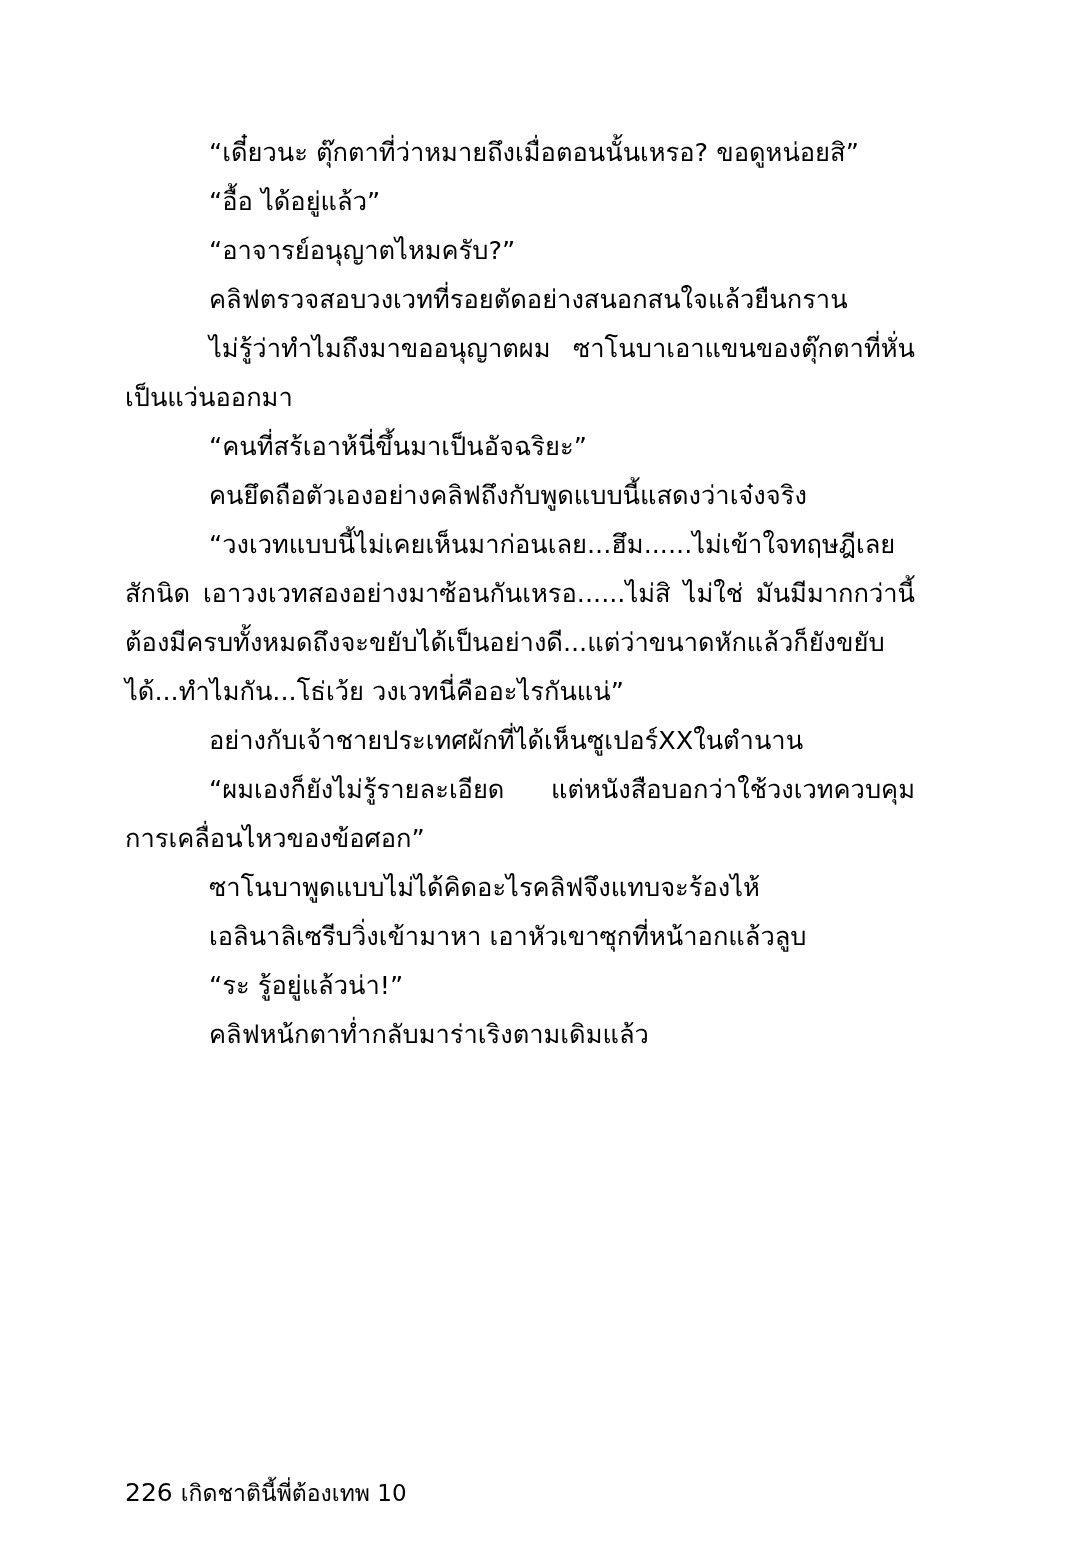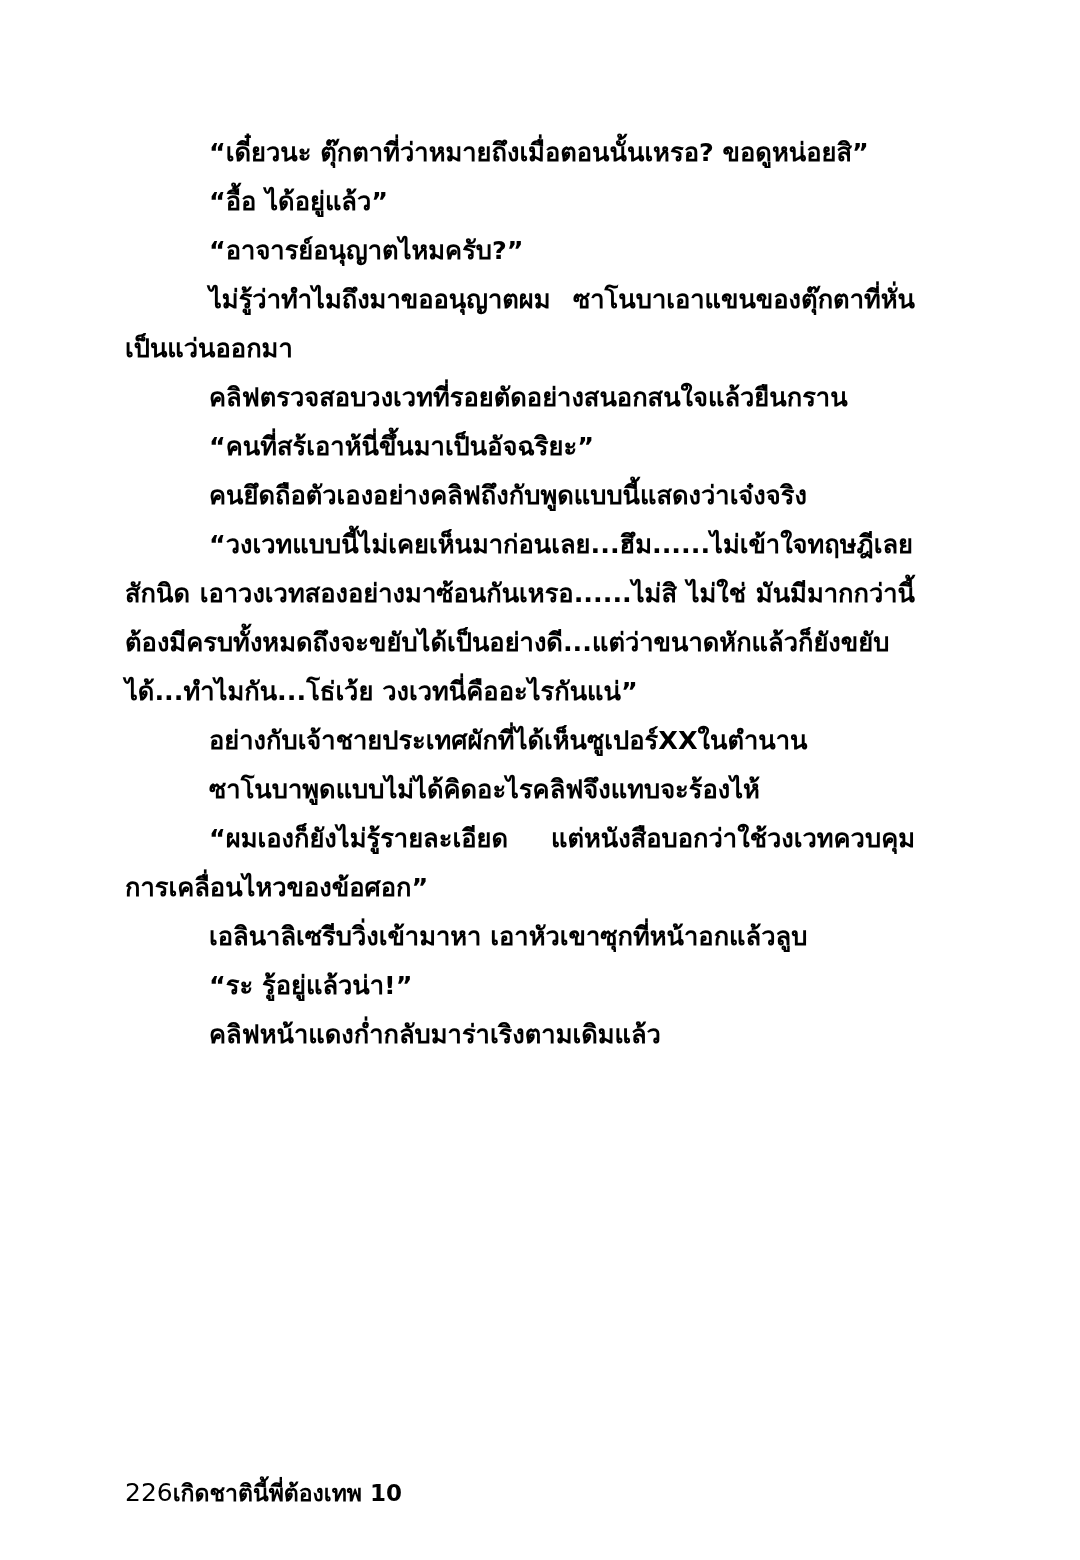--- a/index.html
+++ b/index.html
@@ -30,62 +30,63 @@
     width: 790px;
   }
   .para {
     font-size: 25.5px;
     line-height: 49px;
     text-align: justify;
     text-justify: inter-word;
     margin: 0;
     text-indent: 84px;
     word-break: break-word;
-    font-weight: 700;
+    font-weight: 400;
     letter-spacing: 0px;
   }
   .footer {
     position: absolute;
     left: 125px;
     bottom: 55px;
     width: 820px;
     display: flex;
     align-items: baseline;
   }
   .folio {
     font-size: 25px;
     line-height: 1;
     font-weight: 400;
   }
   .running-title {
     font-size: 23px;
     line-height: 1;
-    font-weight: 700;
+    font-weight: 400;
+    margin-left: 8px;
   }
 </style>
 </head>
 <body>
 
 <div class="page">
 
   <div class="text-block">
     <p class="para">“เดี๋ยวนะ ตุ๊กตาที่ว่าหมายถึงเมื่อตอนนั้นเหรอ? ขอดูหน่อยสิ”</p>
     <p class="para">“อื้อ ได้อยู่แล้ว”</p>
     <p class="para">“อาจารย์อนุญาตไหมครับ?”</p>
+    <p class="para">คลิฟตรวจสอบวงเวทที่รอยตัดอย่างสนอกสนใจแล้วยืนกราน</p>
     <p class="para">ไม่รู้ว่าทำไมถึงมาขออนุญาตผม ซาโนบาเอาแขนของตุ๊กตาที่หั่นเป็นแว่นออกมา</p>
-    <p class="para">คลิฟตรวจสอบวงเวทที่รอยตัดอย่างสนอกสนใจแล้วยืนกราน</p>
     <p class="para">“คนที่สร้เอาห้นี่ขึ้นมาเป็นอัจฉริยะ”</p>
     <p class="para">คนยึดถือตัวเองอย่างคลิฟถึงกับพูดแบบนี้แสดงว่าเจ๋งจริง</p>
     <p class="para">“วงเวทแบบนี้ไม่เคยเห็นมาก่อนเลย...ฮึม......ไม่เข้าใจทฤษฎีเลยสักนิด เอาวงเวทสองอย่างมาซ้อนกันเหรอ......ไม่สิ ไม่ใช่ มันมีมากกว่านี้ต้องมีครบทั้งหมดถึงจะขยับได้เป็นอย่างดี...แต่ว่าขนาดหักแล้วก็ยังขยับได้...ทำไมกัน...โธ่เว้ย วงเวทนี่คืออะไรกันแน่”</p>
     <p class="para">อย่างกับเจ้าชายประเทศผักที่ได้เห็นซูเปอร์XXในตำนาน</p>
+    <p class="para">“ผมเองก็ยังไม่รู้รายละเอียด แต่หนังสือบอกว่าใช้วงเวทควบคุมการเคลื่อนไหวของข้อศอก”</p>
     <p class="para">ซาโนบาพูดแบบไม่ได้คิดอะไรคลิฟจึงแทบจะร้องไห้</p>
-    <p class="para">“ผมเองก็ยังไม่รู้รายละเอียด แต่หนังสือบอกว่าใช้วงเวทควบคุมการเคลื่อนไหวของข้อศอก”</p>
     <p class="para">เอลินาลิเซรีบวิ่งเข้ามาหา เอาหัวเขาซุกที่หน้าอกแล้วลูบ</p>
     <p class="para">“ระ รู้อยู่แล้วน่า!”</p>
-    <p class="para">คลิฟหน้าแดงก่ำกลับมาร่าเริงตามเดิมแล้ว</p>
+    <p class="para">คลิฟหน้กตาท่ำกลับมาร่าเริงตามเดิมแล้ว</p>
   </div>
 
   <div class="footer">
     <span class="folio">226</span>
     <span class="running-title">เกิดชาตินี้พี่ต้องเทพ 10</span>
   </div>
 
 </div>
 
 </body></html>

